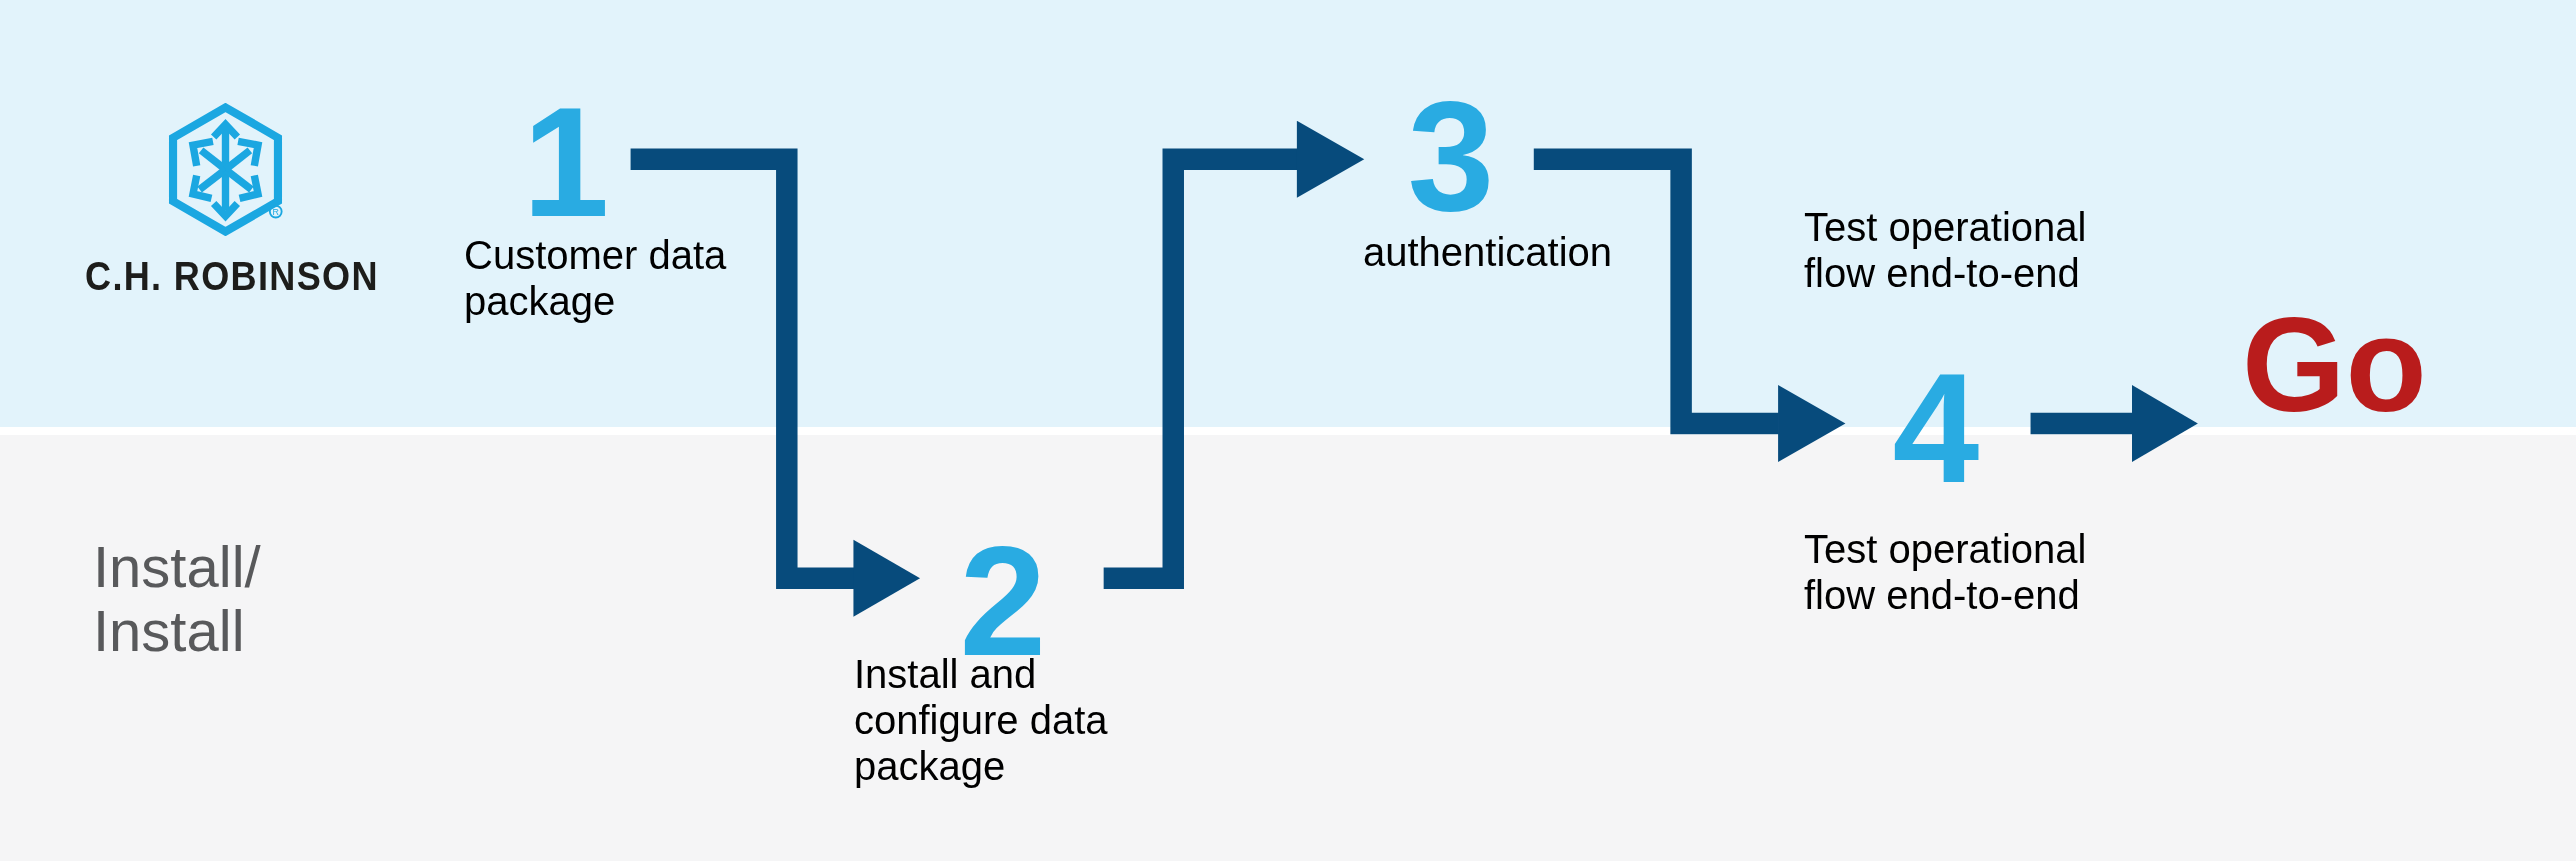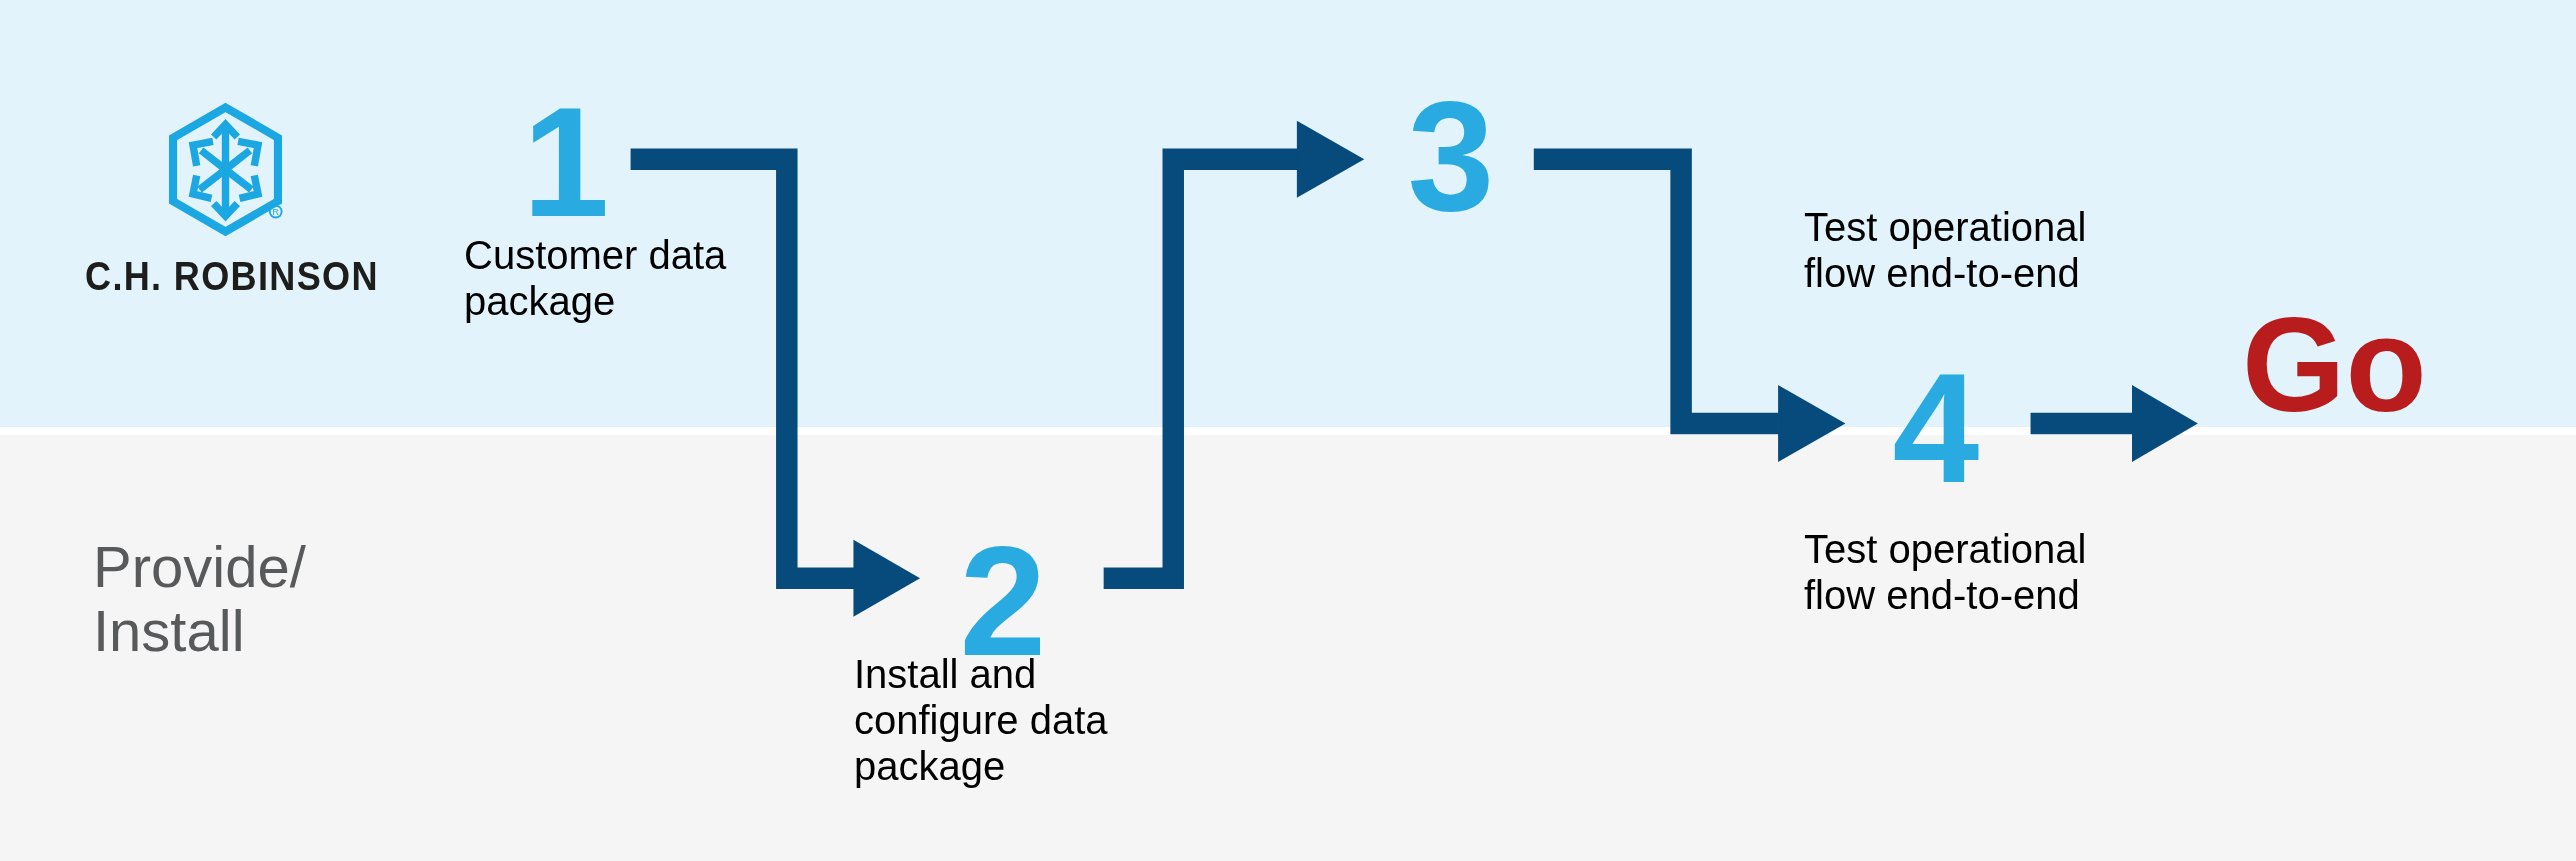--- a/index.html
+++ b/index.html
@@ -86,21 +86,21 @@
       <line class="logo-stroke" stroke-width="10" x1="80" y1="90" x2="113" y2="64"></line>
       <polyline class="logo-stroke" stroke-width="10" points="119,85 124,57 97,52"></polyline>
 
       <circle class="logo-stroke" stroke-width="2.5" cx="148" cy="147" r="8"></circle>
       <text x="148" y="152" font-size="12" text-anchor="middle" fill="#1BA7E1" font-family="Liberation Sans, sans-serif">R</text>
     </svg>
     <div id="wordmark">C.H. ROBINSON</div>
   </div>
 
   <div id="customer-label">
-    <div>Provide/</div>
+    <div>Install/</div>
     <div>Install</div>
   </div>
 
   <svg id="connectors" width="2576" height="861" viewBox="0 0 3478 1163">
     <g>
       <polyline class="conn" points="851,215 1062,215 1062,781 1153,781"></polyline>
       <polygon class="head" points="1152,729 1242,781 1152,833"></polygon>
     </g>
     <g>
       <polyline class="conn" points="1490,781 1584,781 1584,215 1752,215"></polyline>
@@ -124,20 +124,21 @@
   <div class="step-label" id="label-1">
     <div>Customer data</div>
     <div>package</div>
   </div>
   <div class="step-label" id="label-2">
     <div>Install and</div>
     <div>configure data</div>
     <div>package</div>
   </div>
   <div class="step-label" id="label-3">
+    <div>authentication</div>
   </div>
   <div class="step-label" id="label-4-above">
     <div>Test operational</div>
     <div>flow end-to-end</div>
   </div>
   <div class="step-label" id="label-4-below">
     <div>Test operational</div>
     <div>flow end-to-end</div>
   </div>
 

